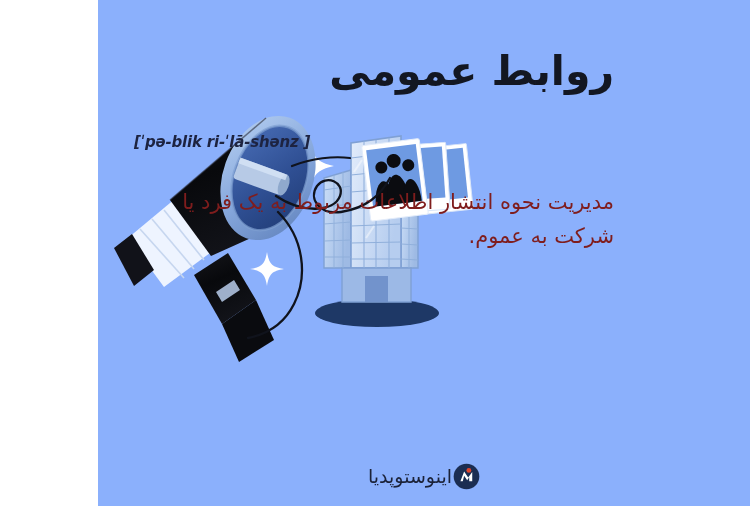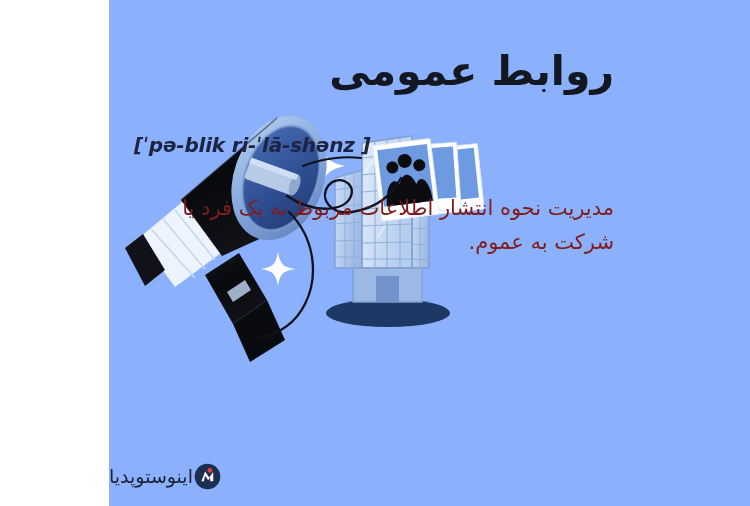--- a/index.html
+++ b/index.html
@@ -3,26 +3,25 @@
 <meta charset="utf-8">
 <title>Public Relations Definition Card</title>
 <style>
   html, body {
     margin: 0;
     padding: 0;
     background: #ffffff;
   }
   .card {
     position: relative;
-    width: 596px;
+    width: 652px;
     height: 506px;
     background: #8BB0FC;
     overflow: hidden;
     font-family: "DejaVu Sans", "Liberation Sans", sans-serif;
-    padding-left: 45px;
   }
 
   
   .illustration {
     position: absolute;
     left: 0;
     top: 0;
     width: 400px;
     height: 400px;
   }
@@ -46,21 +45,21 @@
     line-height: 1.25;
     letter-spacing: 0px;
     margin: 0;
     padding: 0;
     white-space: nowrap;
   }
 
   .pronunciation {
     margin: 36px 0 0 0;
     font-family: "DejaVu Sans", "Liberation Sans", sans-serif;
-    font-size: 20px;
+    font-size: 15px;
     font-style: italic;
     font-weight: 600;
     color: #1d2340;
     direction: ltr;
     text-align: left;
     padding-right: 208px;
     letter-spacing: -0.2px;
     white-space: nowrap;
   }
 
@@ -77,21 +76,21 @@
 
   
   .watermark {
     position: absolute;
     left: 0;
     right: 0;
     bottom: 16px;
     display: flex;
     flex-direction: row;
     align-items: center;
-    justify-content: flex-end;
+    justify-content: center;
     gap: 1px;
     direction: rtl;
     margin-top: 40px;
   }
   .wm-logo {
     width: 27px;
     height: 27px;
     flex: 0 0 auto;
     display: block;
   }

